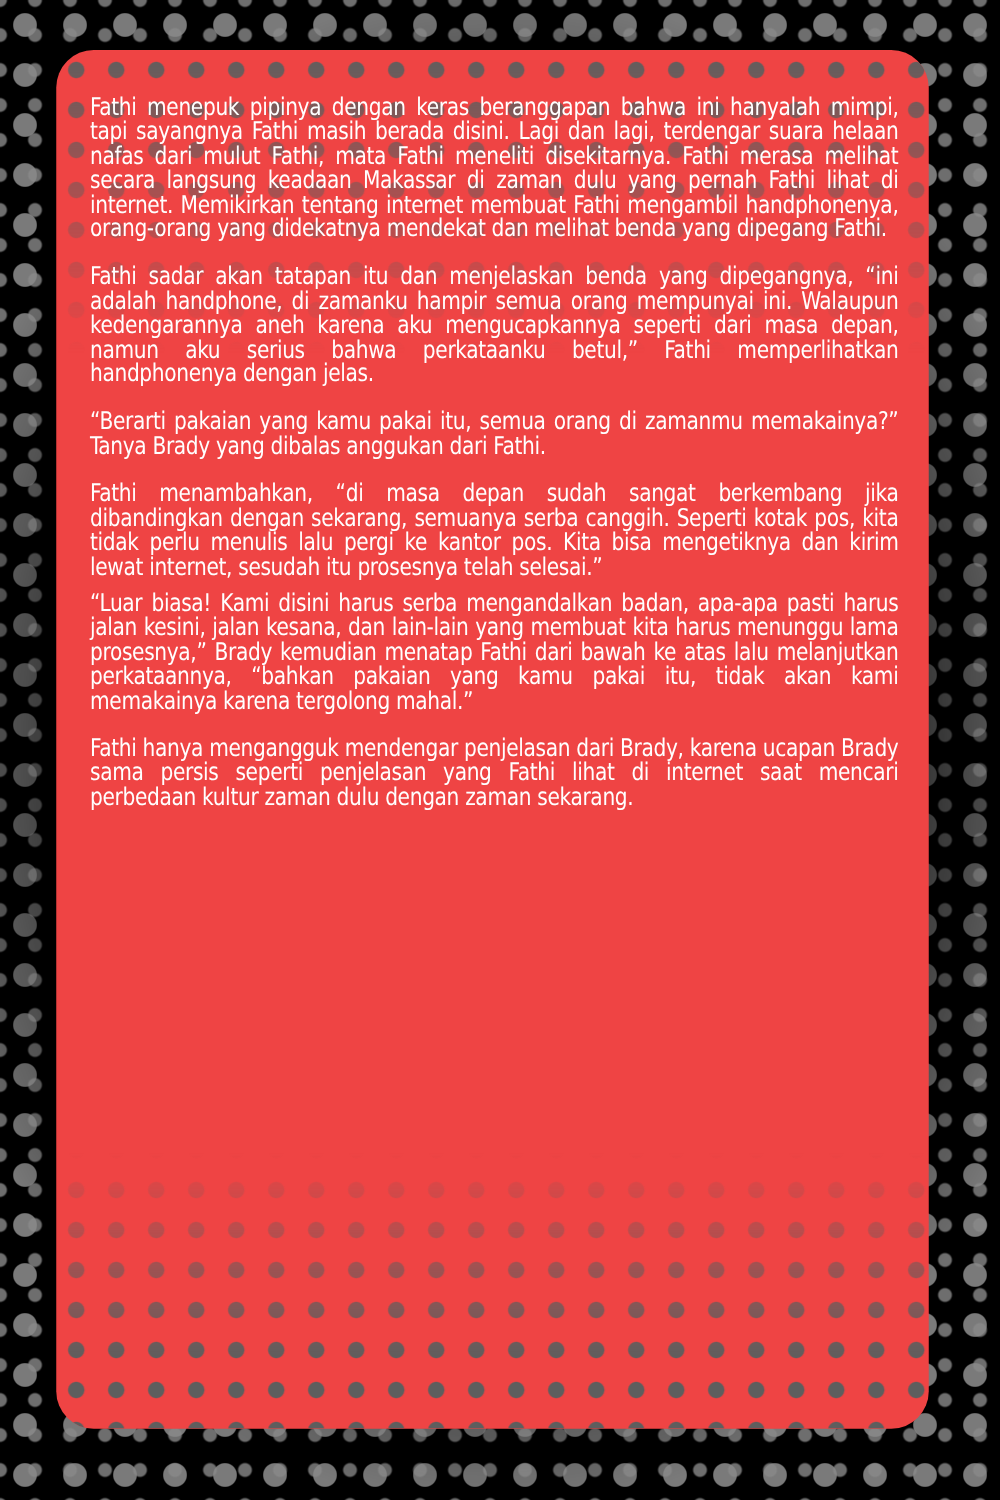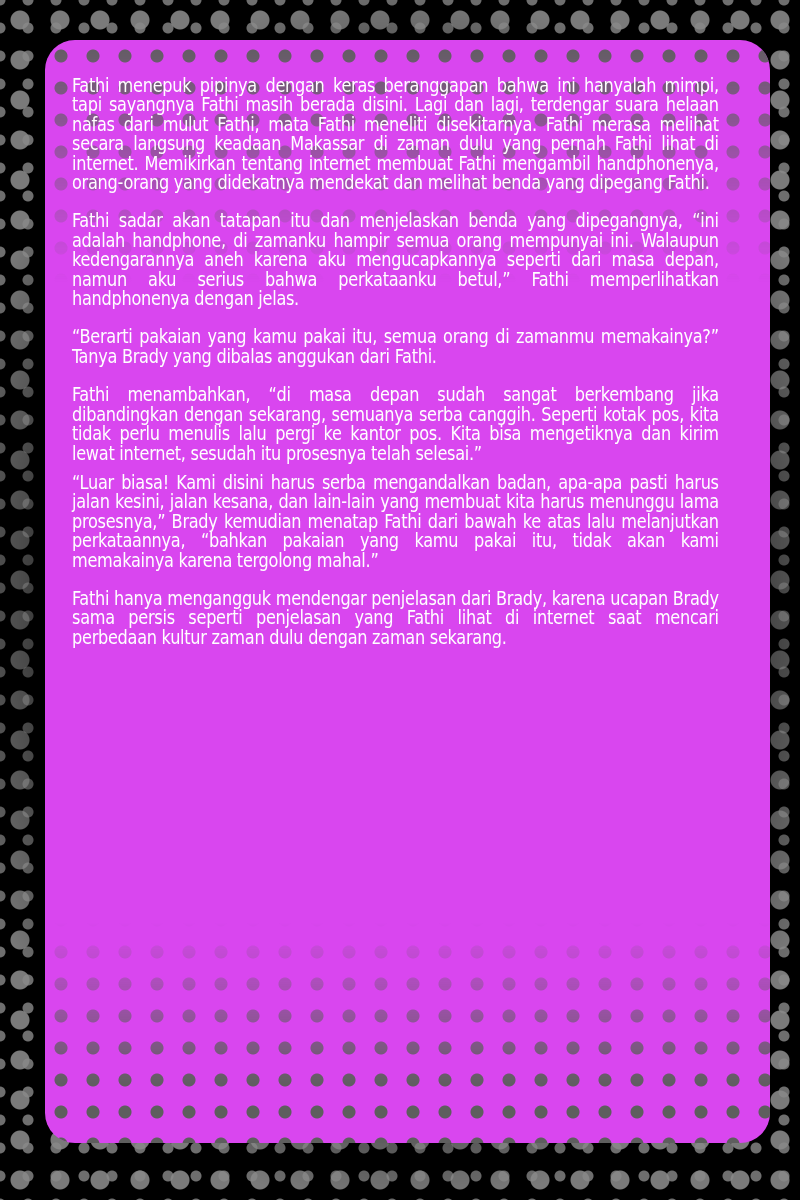--- a/index.html
+++ b/index.html
@@ -20,23 +20,22 @@
     background-image: radial-gradient(circle, #8a8a8a 0, #8a8a8a 5px, rgba(0,0,0,0) 6px);
     background-size: 28px 28px;
     background-position: 14px 14px;
     opacity: .8;
   }
   .panel {
     position: absolute;
     left: 45px; top: 40px;
     width: 698px; height: 1103px;
     border-radius: 30px;
-    background: #d946ef;
+    background: #ef4444;
     overflow: hidden;
-    padding-left: 27px;
   }
   .panel-dots {
     position: absolute; inset: 0;
     background-image: radial-gradient(circle, #5e5e5e 0, #5e5e5e 6px, rgba(0,0,0,0) 7px);
     background-size: 32px 32px;
     -webkit-mask-image: linear-gradient(to bottom, rgba(0,0,0,1) 0, rgba(0,0,0,.6) 8%, rgba(0,0,0,0) 22%, rgba(0,0,0,0) 80%, rgba(0,0,0,1) 95%);
             mask-image: linear-gradient(to bottom, rgba(0,0,0,1) 0, rgba(0,0,0,.6) 8%, rgba(0,0,0,0) 22%, rgba(0,0,0,0) 80%, rgba(0,0,0,1) 95%);
   }
   .content {
     position: absolute;

